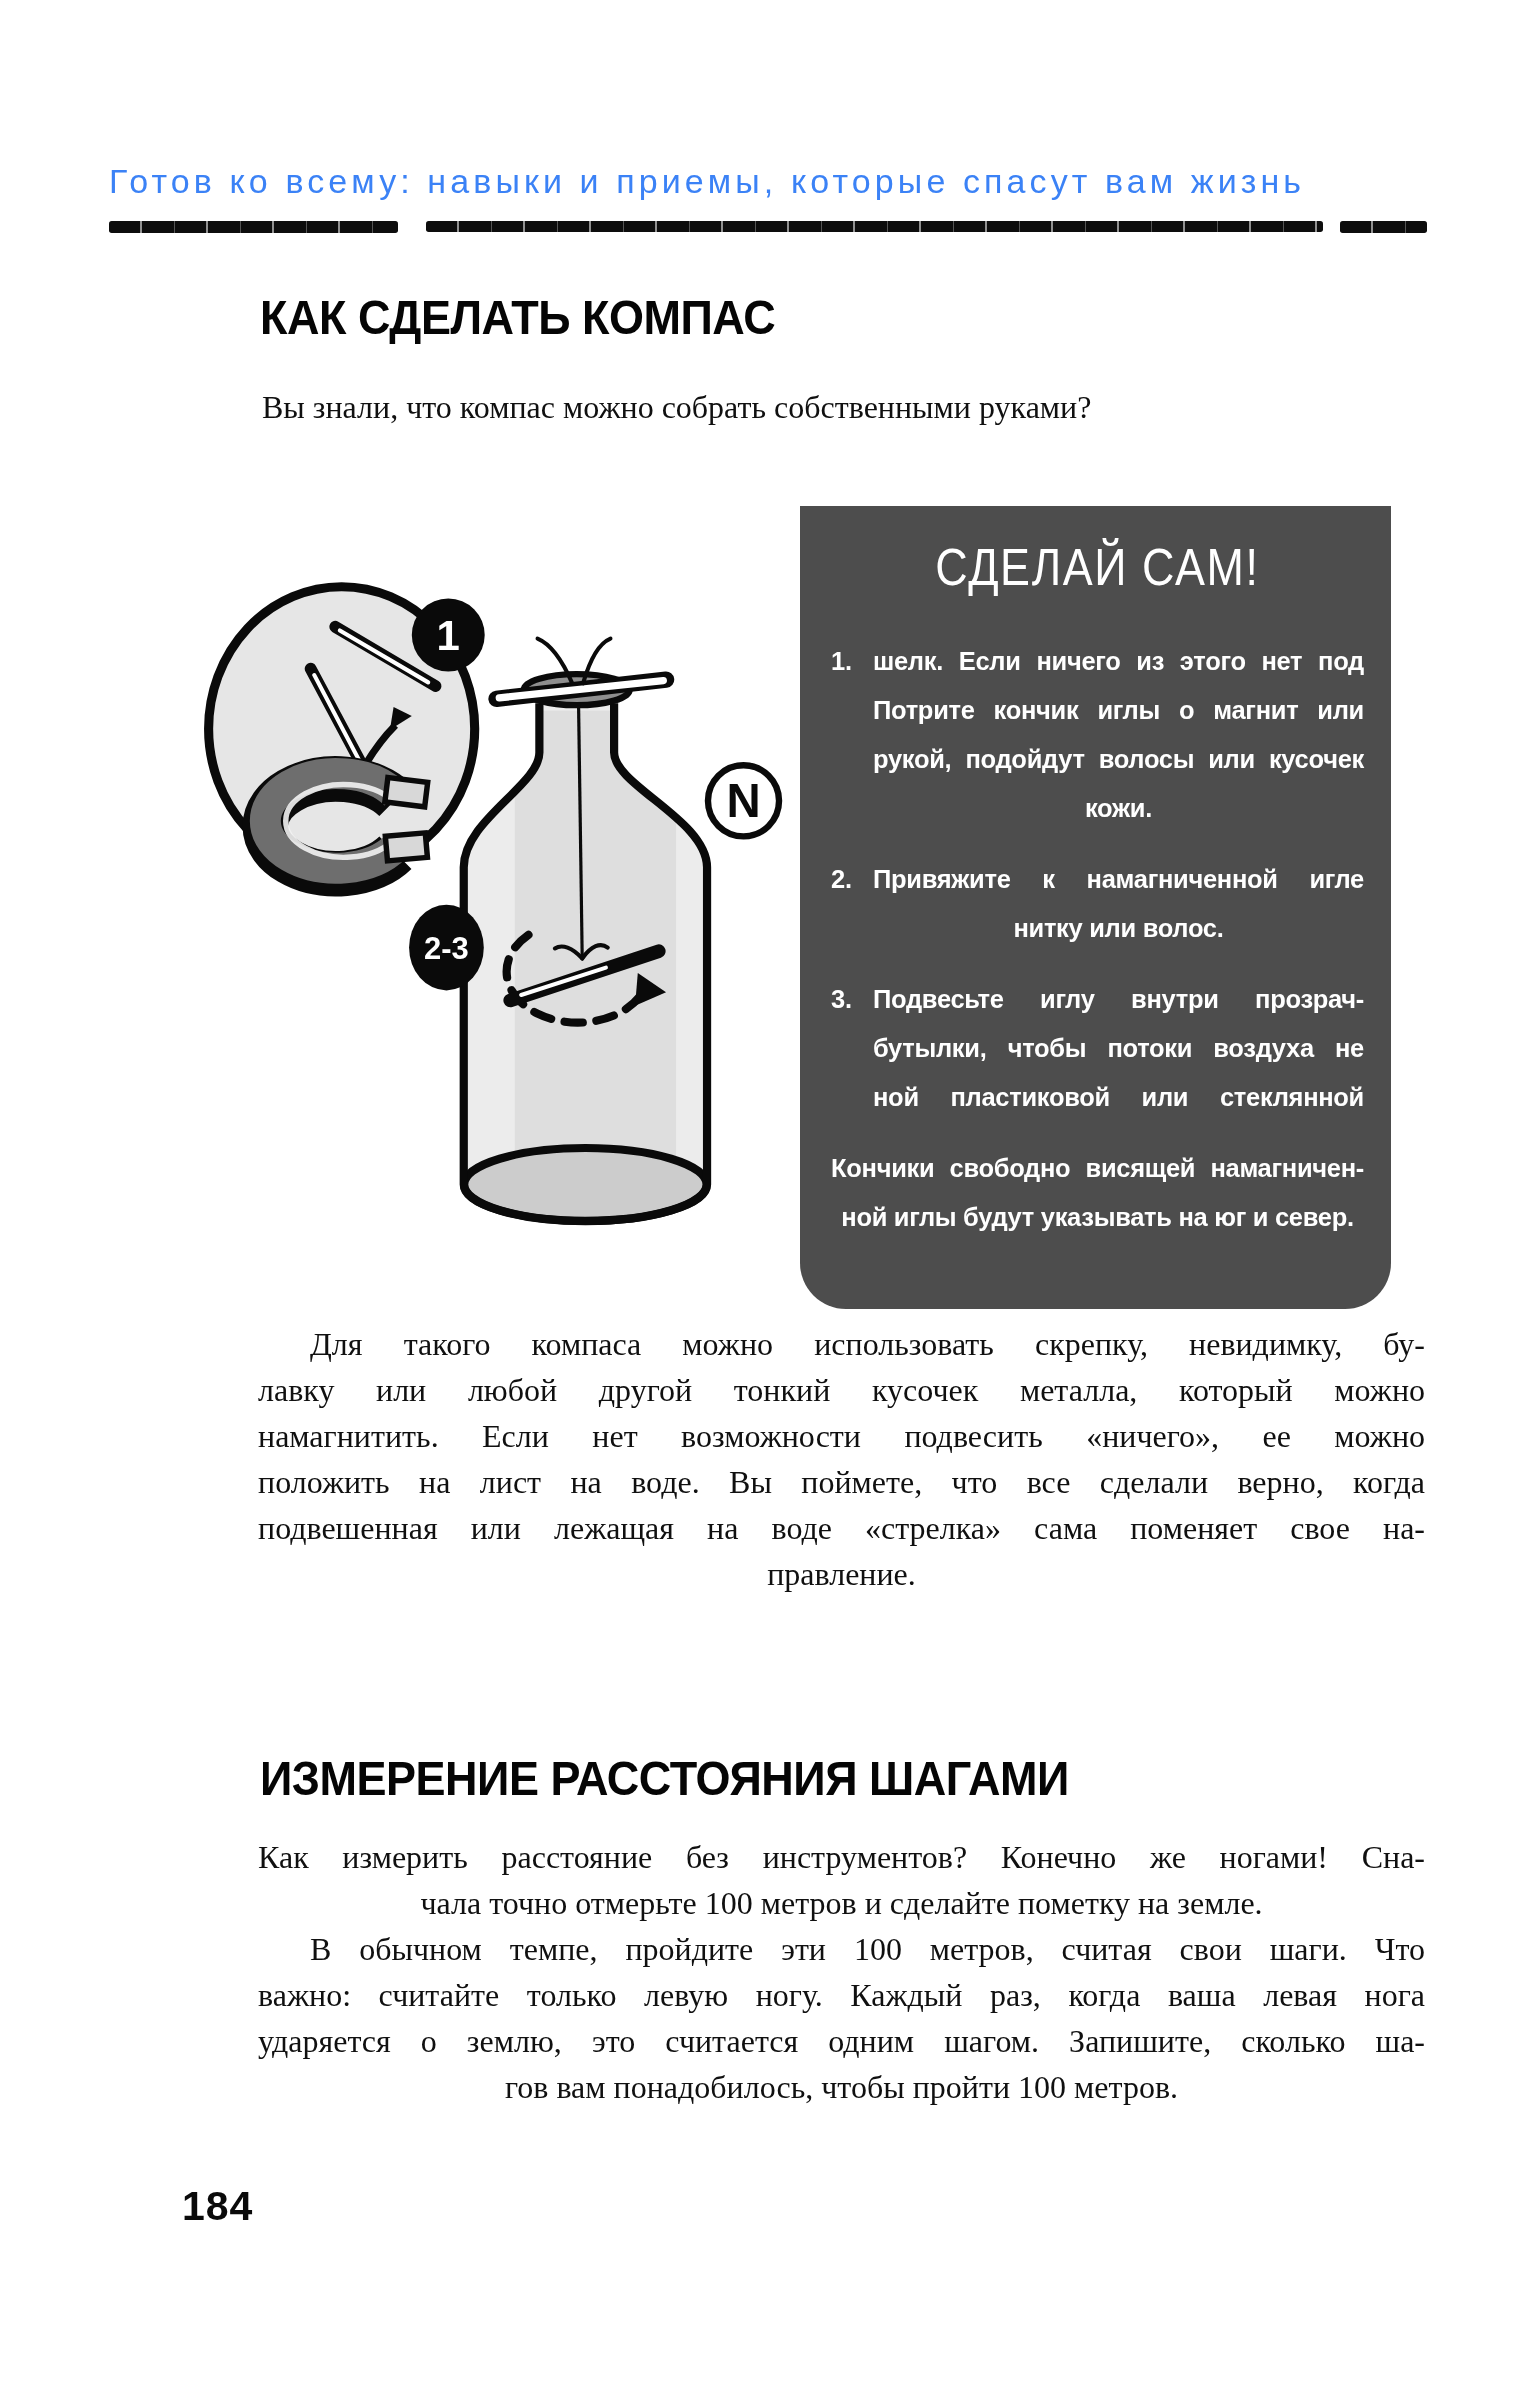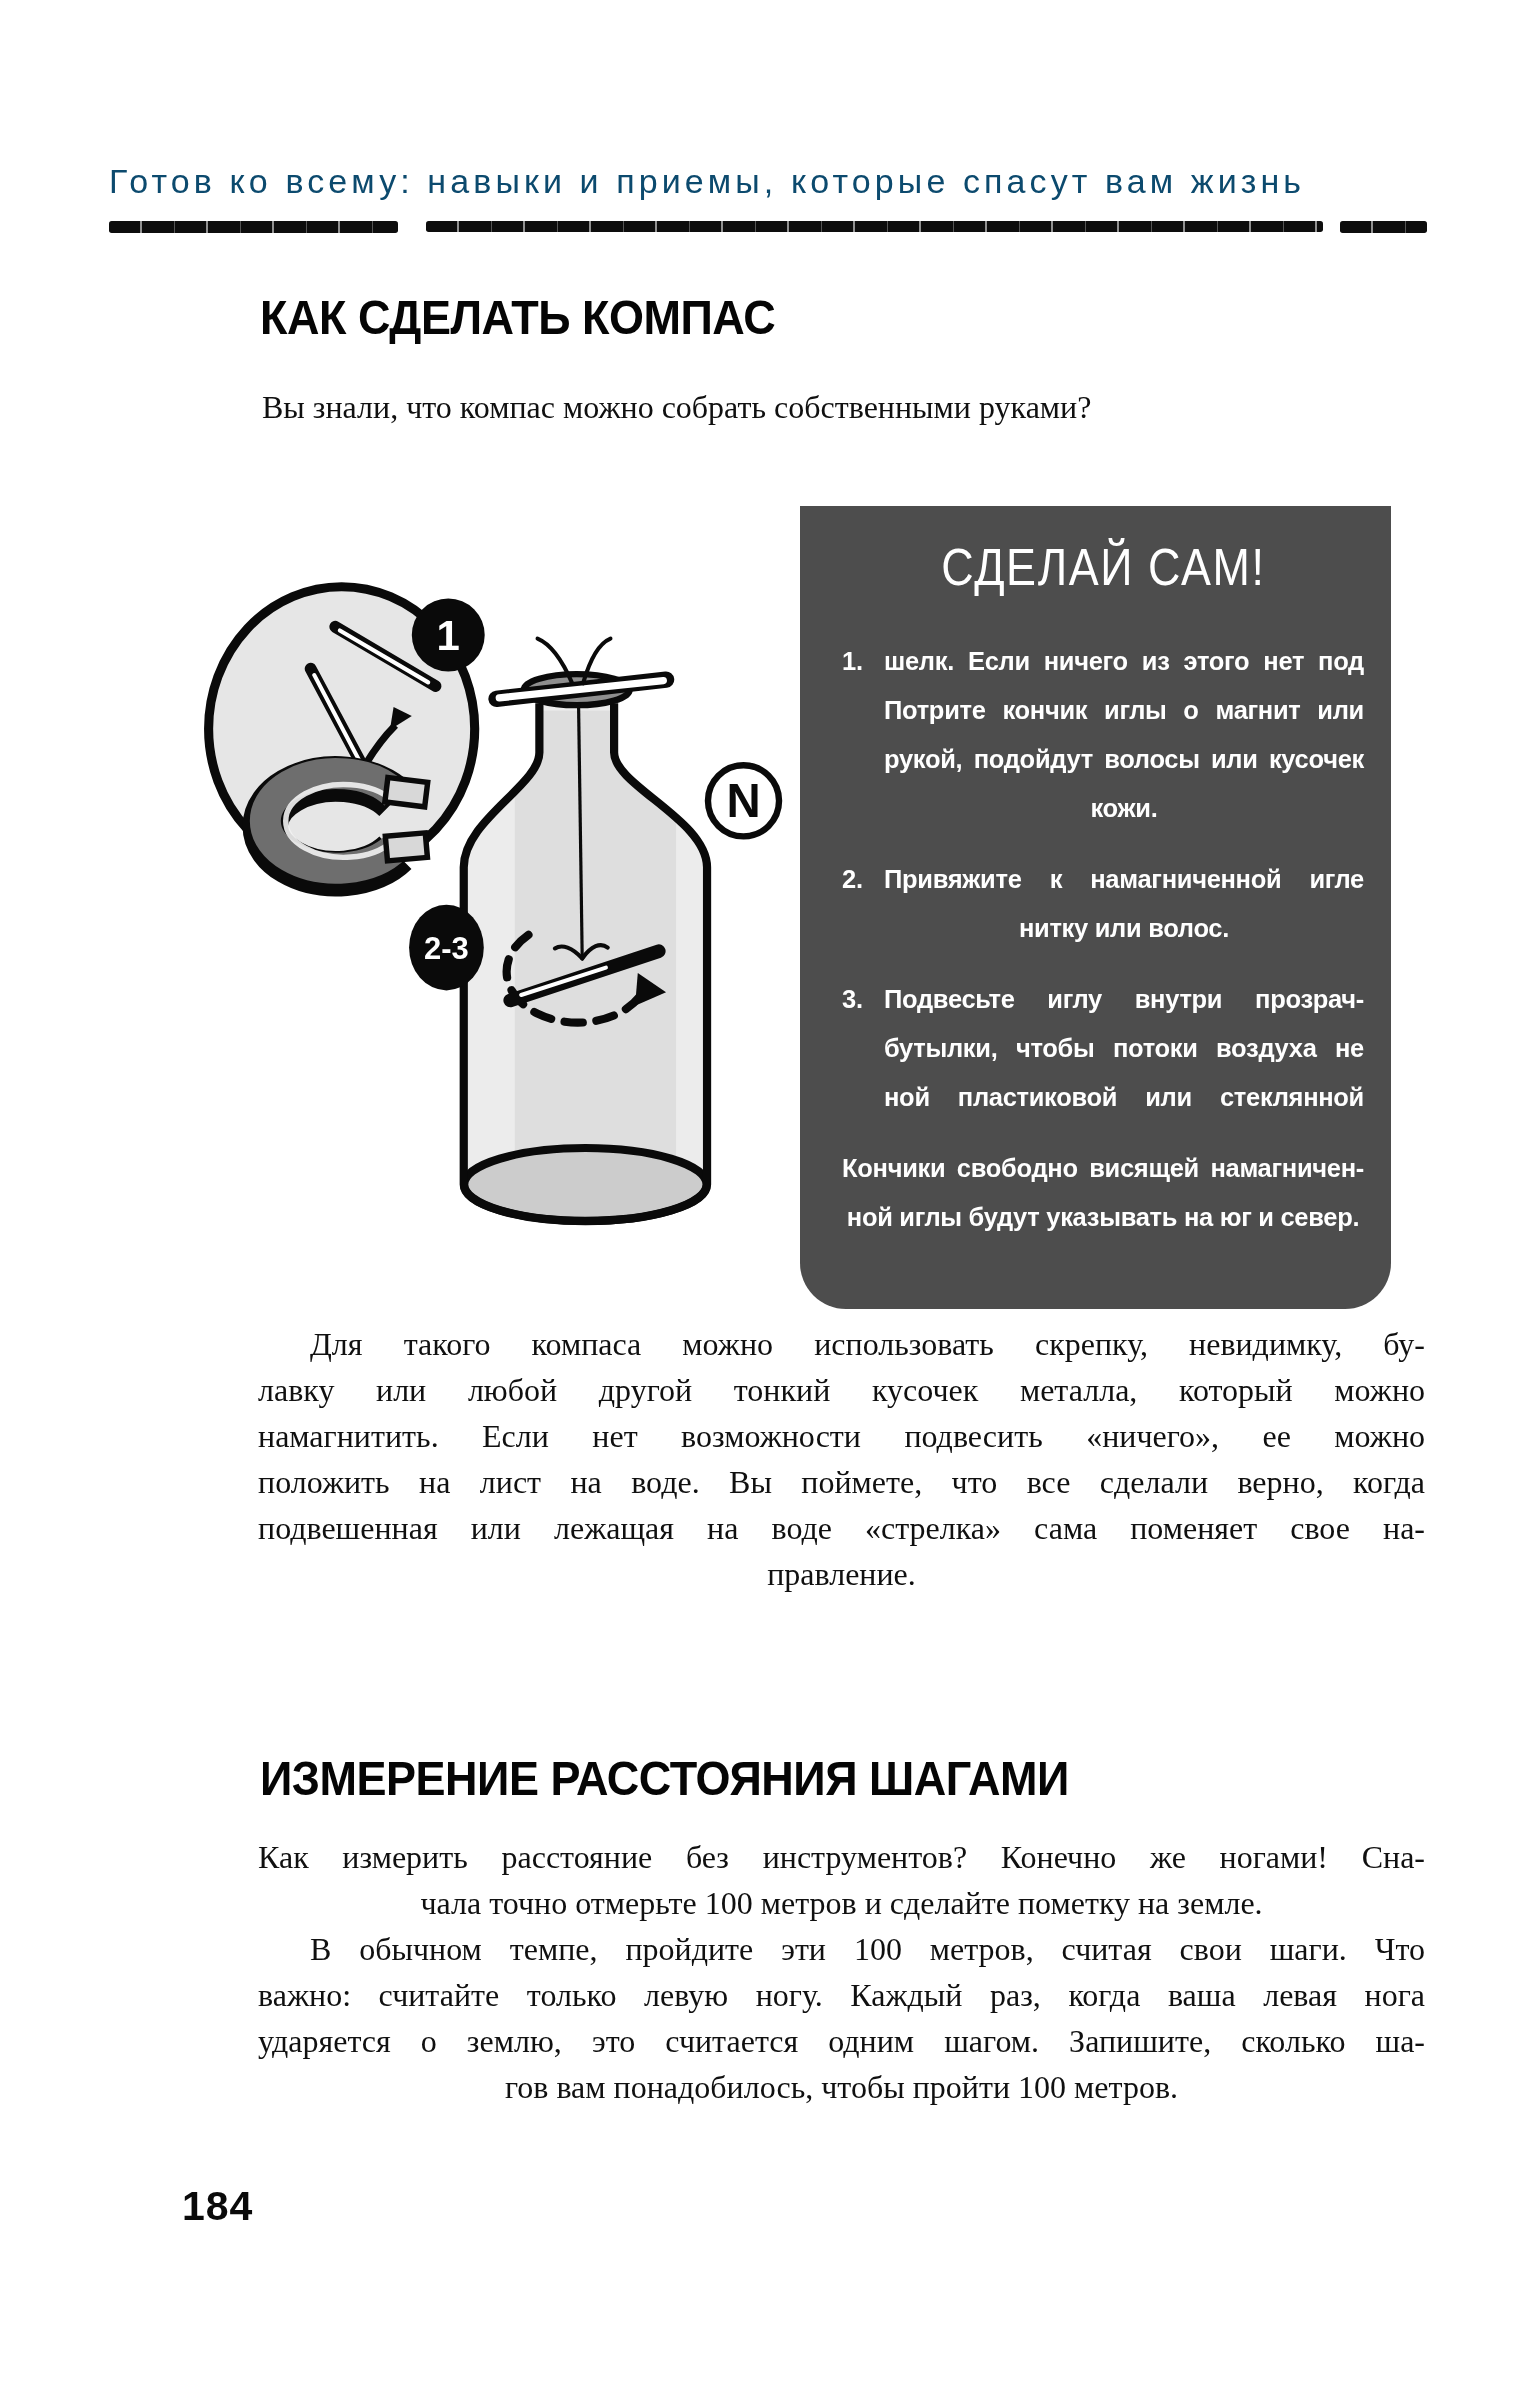--- a/index.html
+++ b/index.html
@@ -4,21 +4,21 @@
 <style>
   html,body{margin:0;padding:0;}
   body{
     width:1539px;height:2389px;position:relative;background:#ffffff;
     font-family:"Liberation Serif",serif;color:#101010;overflow:hidden;
   }
   
   .runhead{
     position:absolute;left:109px;top:164px;width:1330px;
     font-family:"Liberation Sans",sans-serif;font-size:34px;line-height:1;
-    letter-spacing:4.1px;color:#0c4a6e;white-space:nowrap;
+    letter-spacing:4.1px;color:#3b82f6;white-space:nowrap;
   }
   .divider-seg{
     position:absolute;top:221px;height:12px;background:#0d0d0d;border-radius:2.7px;
     background-image:repeating-linear-gradient(90deg,transparent 0 31px,rgba(255,255,255,.55) 31px 33px,transparent 33px 65px,rgba(255,255,255,.3) 65px 66px);
   }
   .seg1{left:109px;width:289px;}
   .seg2{left:426px;width:897px;height:11px;top:221px;}
   .seg3{left:1340px;width:87px;}
   
   .h1{
@@ -39,21 +39,21 @@
   }
   .para1{top:1321px;}
   .para2{top:1834px;}
   .jl{text-align:justify;text-align-last:justify;}
   .ll{text-align:center;}
   .ind{text-indent:52px;}
   
   .diy-box{
     position:absolute;left:800px;top:506px;width:591px;height:803px;
     box-sizing:border-box;background:#4d4d4d;border-radius:0 0 46px 46px;
-    padding:27px 27px 0 42px;color:#ffffff;
+    padding:27px 27px 0 31px;color:#ffffff;
     font-family:"Liberation Sans",sans-serif;font-weight:bold;
     overflow:hidden;
   }
   .diy-title{
     text-align:center;line-height:69px;margin-bottom:22px;
   }
   .diy-title span{
     display:inline-block;font-weight:normal;font-size:51px;letter-spacing:1.8px;
     transform:scaleX(.88);transform-origin:center;white-space:nowrap;
   }

